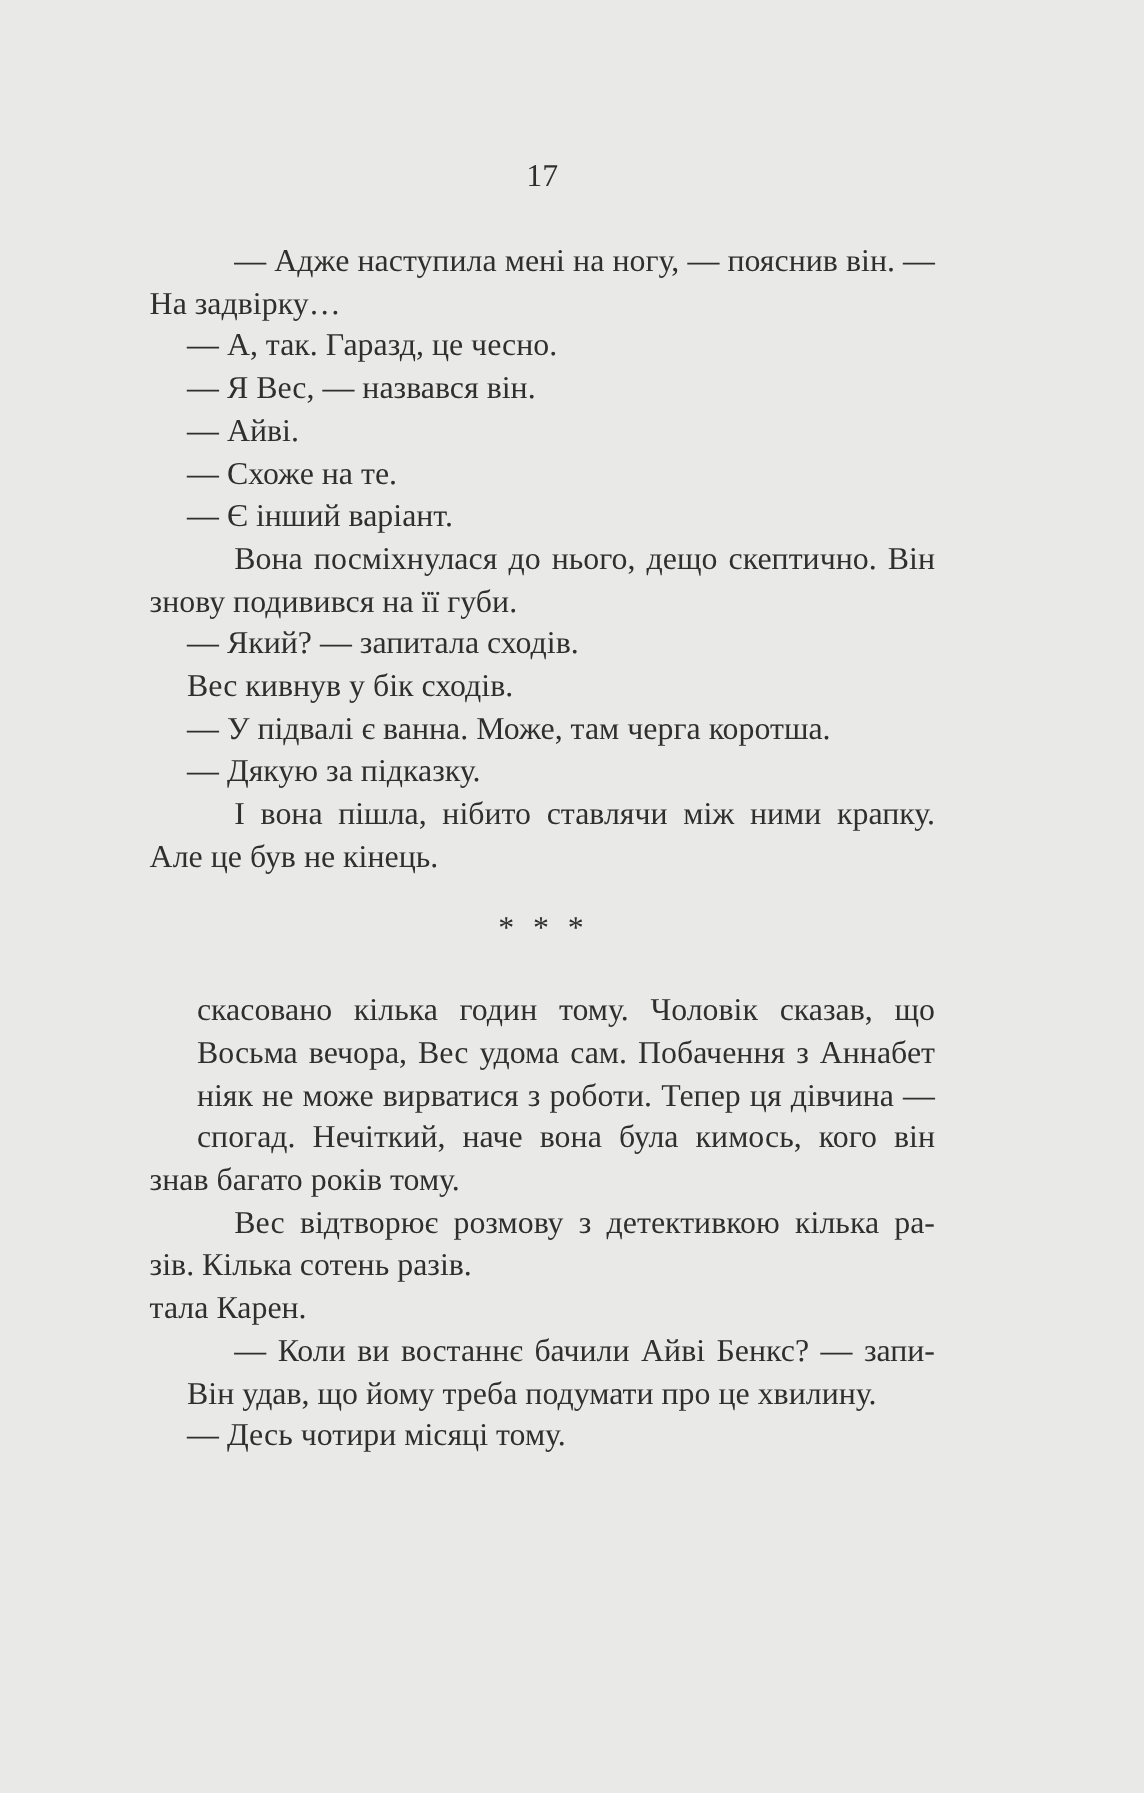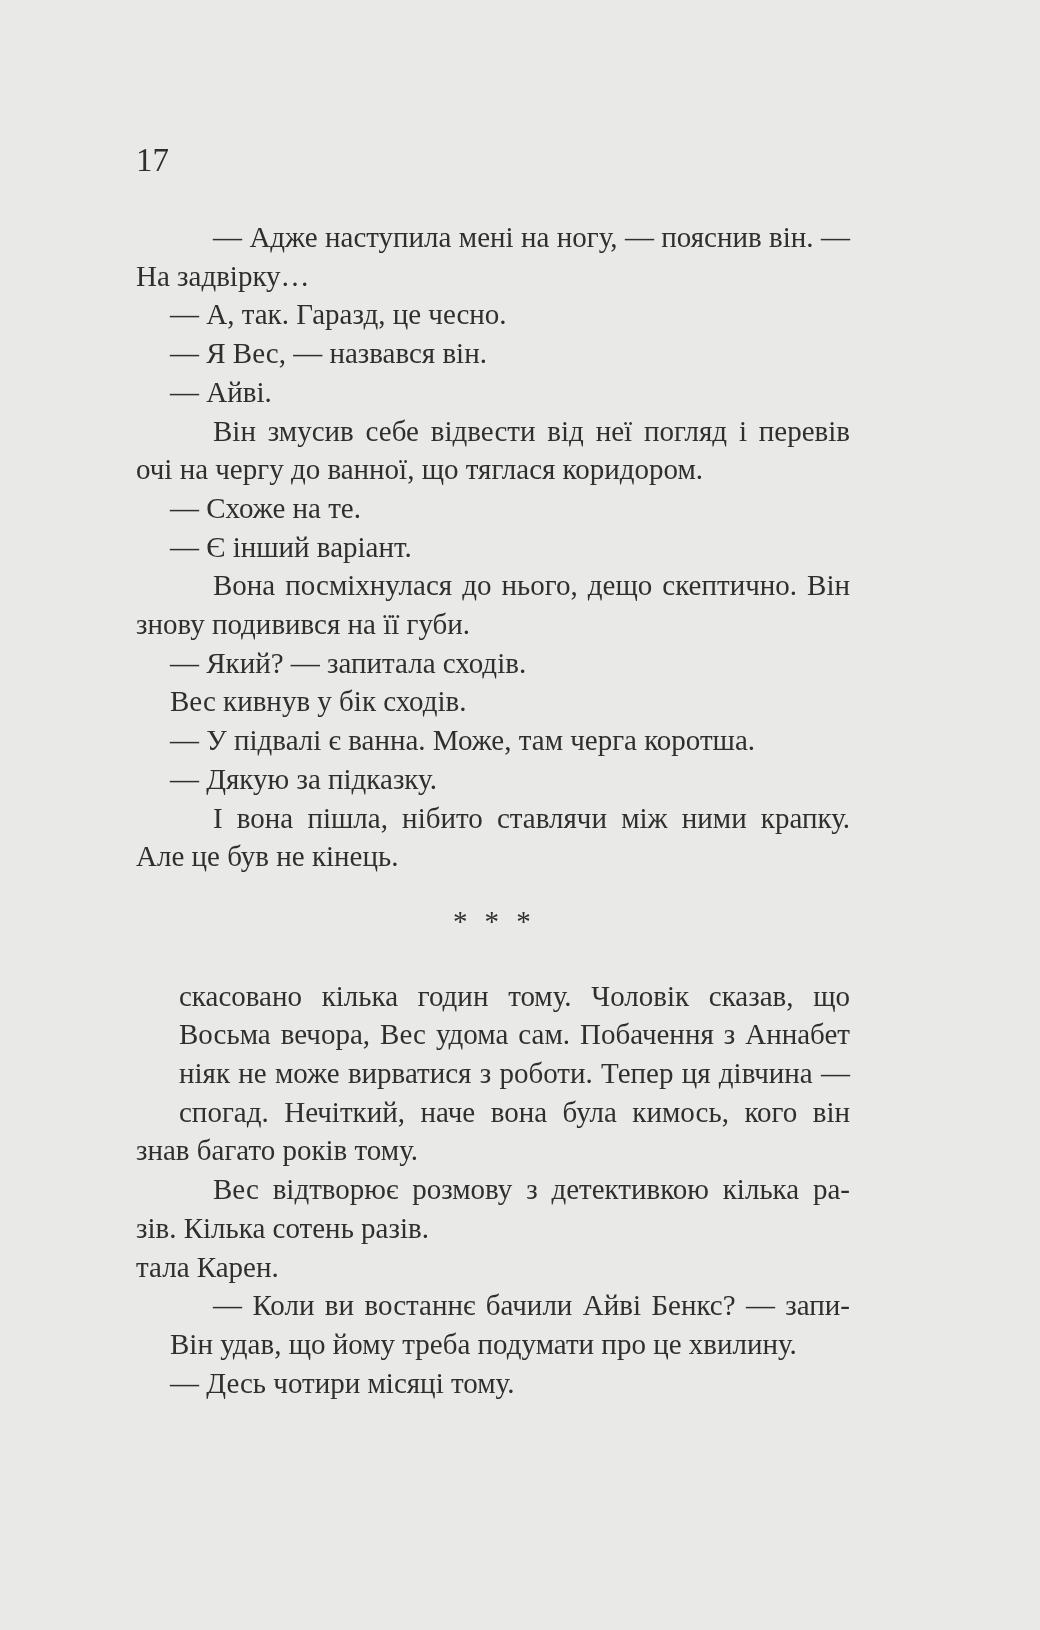--- a/index.html
+++ b/index.html
@@ -15,22 +15,22 @@
     width: 1040px;
     height: 1630px;
     background: var(--bg);
     color: var(--fg);
     font-family: "Liberation Serif", "DejaVu Serif", serif;
     overflow: hidden;
   }
   .pagenum {
     width: 714px;
     margin: 141px 112px 0 136px;
-    text-align: left;
-    font-size: 33px;
+    text-align: center;
+    font-size: 29px;
     line-height: 38px;
   }
   .content {
     width: 714px;
     margin-left: 136px;
     font-size: 29px;
     line-height: 38.7px;
   }
   .section-0 { margin-top: 39px; }
   .separator {
@@ -66,24 +66,20 @@
           <div class="line">На задвірку…</div>
         </div>
         <div class="para">
           <div class="line indented">— А, так. Гаразд, це чесно.</div>
         </div>
         <div class="para">
           <div class="line indented">— Я Вес, — назвався він.</div>
         </div>
         <div class="para">
           <div class="line indented">— Айві.</div>
-        </div>
-        <div class="para">
-          <div class="line fill indented">Він змусив себе відвести від неї погляд і перевів</div>
-          <div class="line">очі на чергу до ванної, що тяглася коридором.</div>
         </div>
         <div class="para">
           <div class="line indented">— Схоже на те.</div>
         </div>
         <div class="para">
           <div class="line indented">— Є інший варіант.</div>
         </div>
         <div class="para">
           <div class="line fill indented">Вона посміхнулася до нього, дещо скептично. Він</div>
           <div class="line">знову подивився на її губи.</div>

